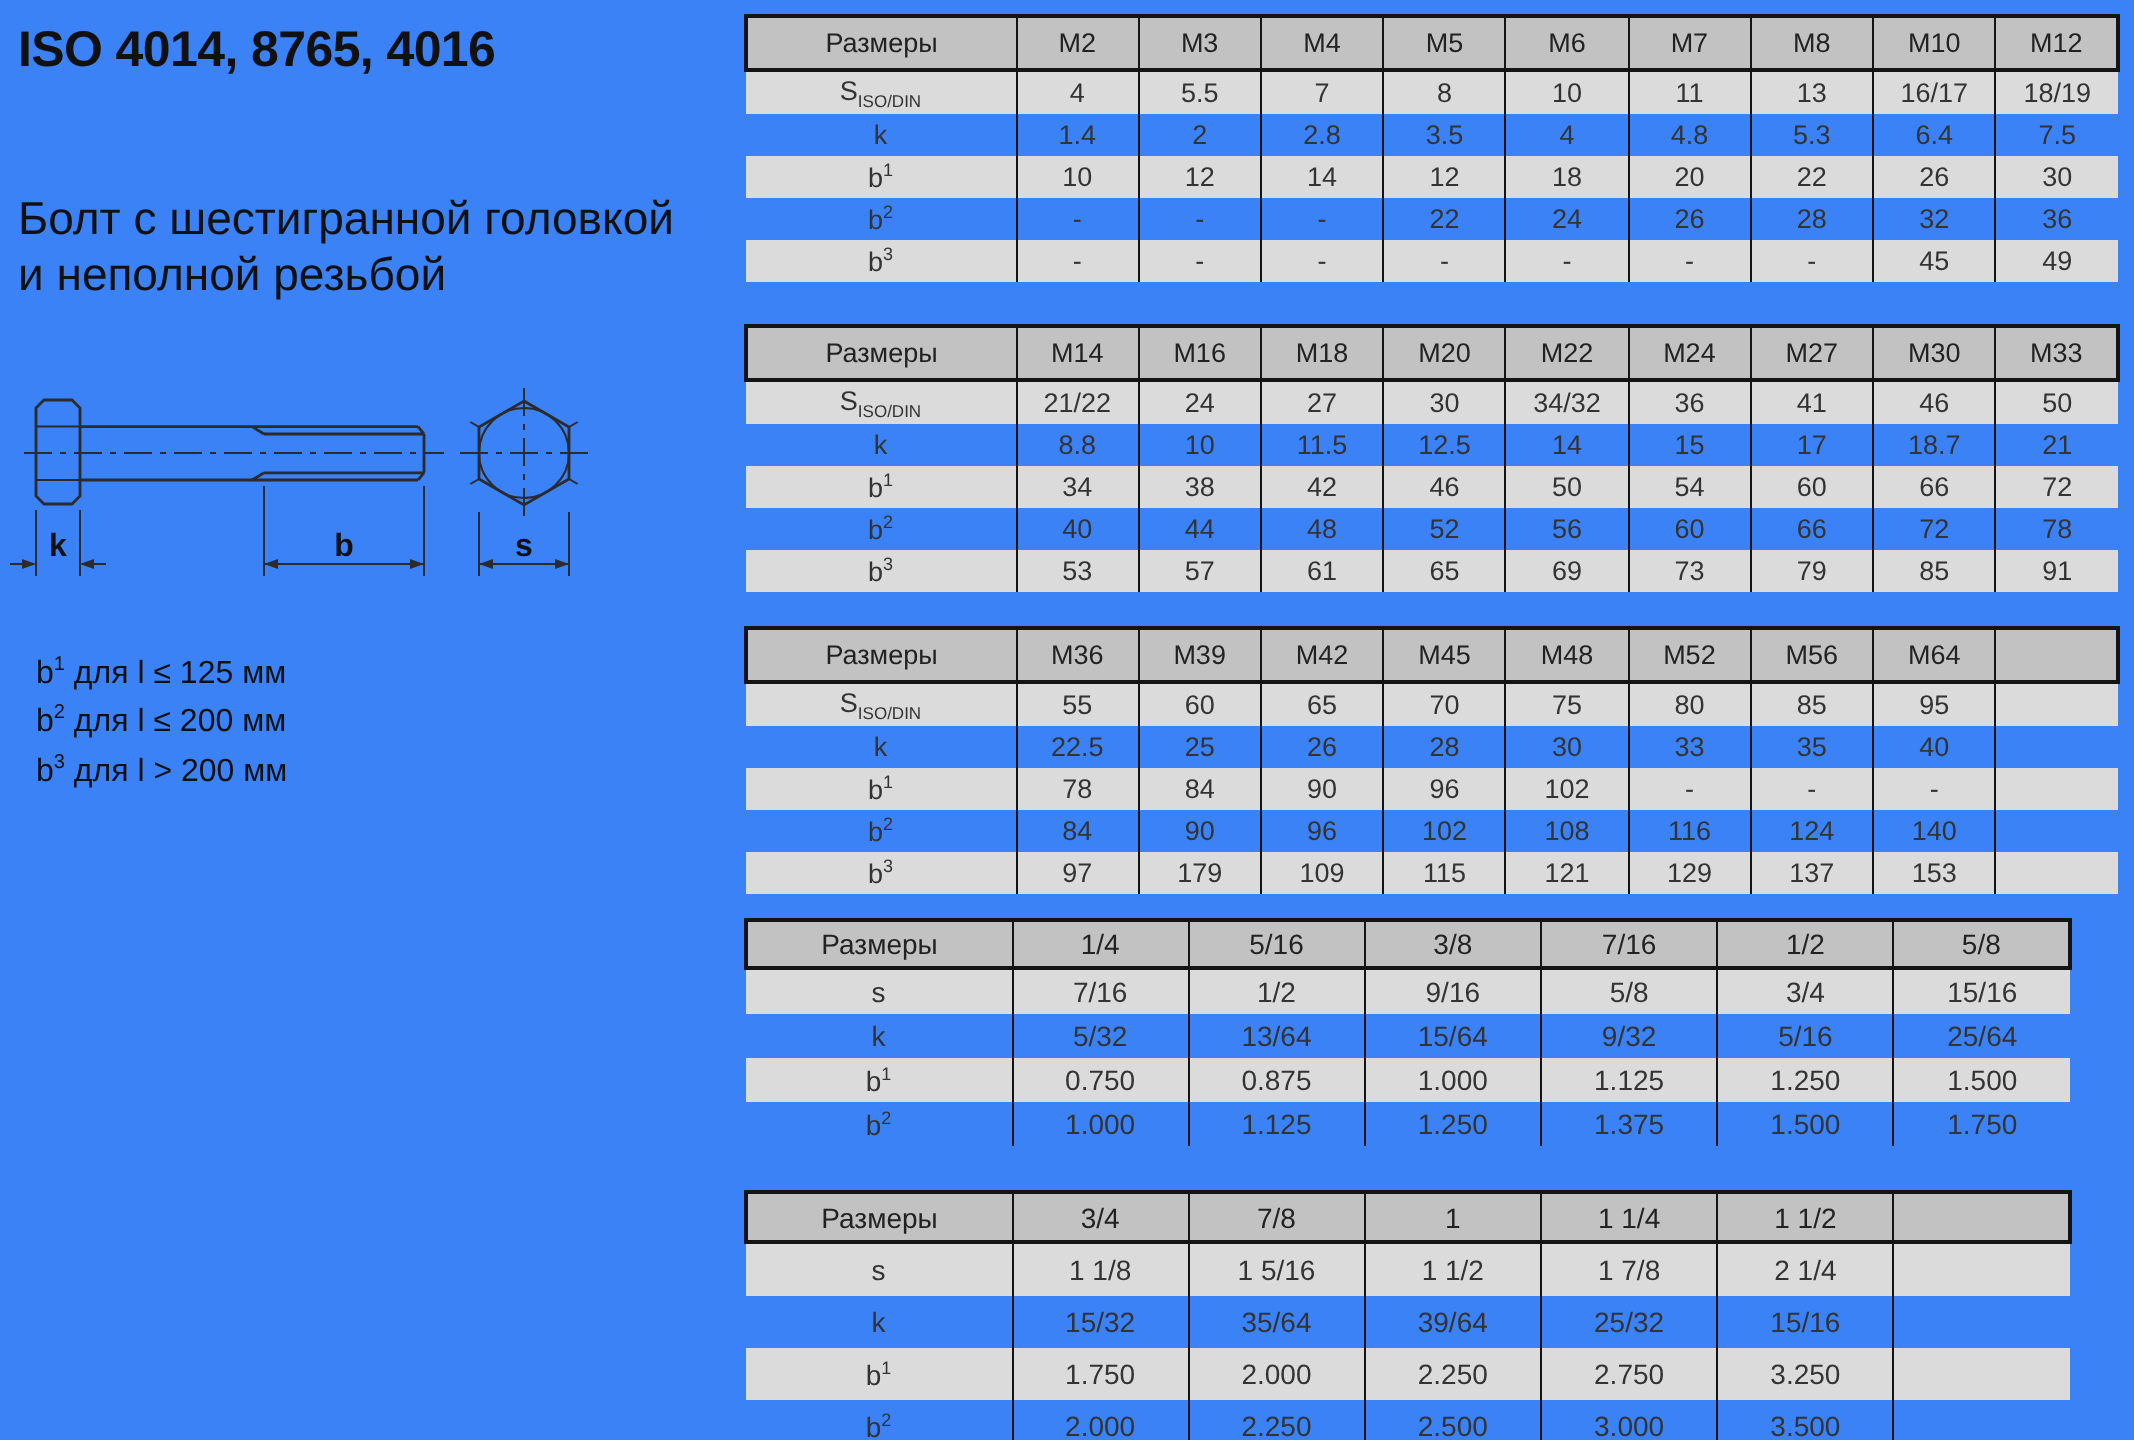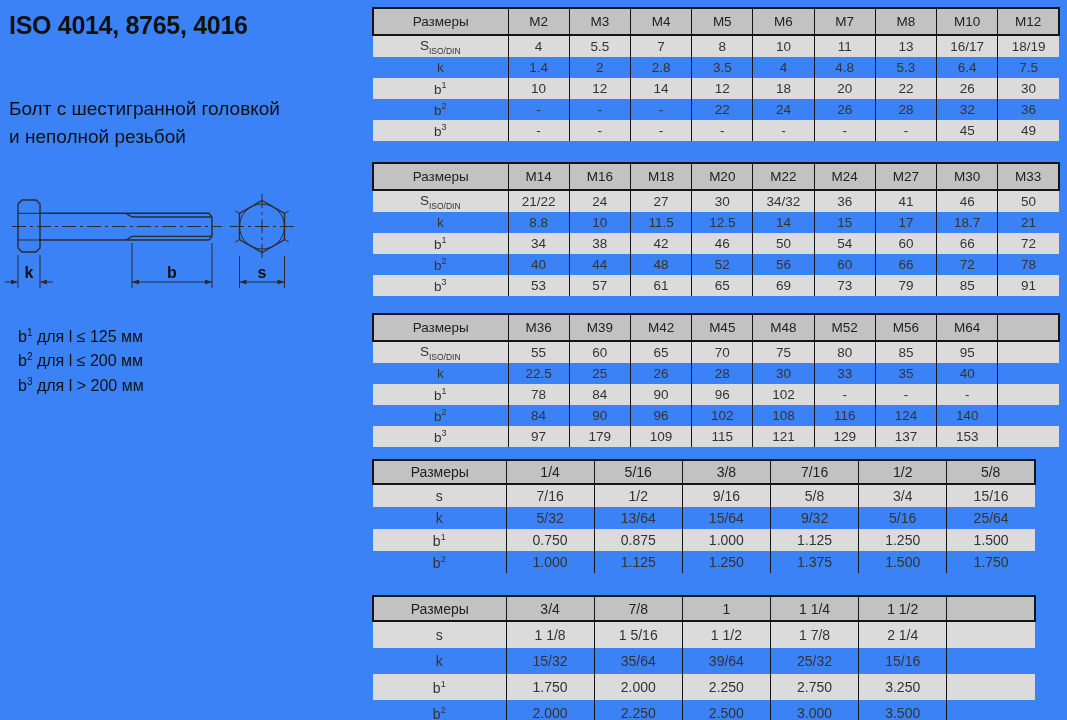--- a/index.html
+++ b/index.html
@@ -2,21 +2,21 @@
 <html style="--header-bg: #c2c2c2; --stripe-bg: #dbdbdb; --line: #141414; --cell-text: #333333;"><head>
 <meta charset="utf-8">
 <style>
   html,body{margin:0;padding:0;background:#fff;}
   #page{position:relative;width:1067px;height:720px;background:#3b82f6;overflow:hidden;
         font-family:"Liberation Sans",sans-serif;color:#222;}
 
   
   .title-block{position:absolute;left:9px;top:10px;font-weight:bold;font-size:25px;
                line-height:31px;letter-spacing:-0.3px;color:#111;}
-  .subtitle-block{position:absolute;left:9px;top:95px;font-size:19px;line-height:28px;color:#111;}
+  .subtitle-block{position:absolute;left:9px;top:95px;font-size:23px;line-height:28px;color:#111;}
   .drawing{position:absolute;left:0px;top:183px;}
   .footnotes{position:absolute;left:18px;top:323px;font-size:16px;line-height:20px;color:#111;}
   .footnotes sup{font-size:10px;}
 
   
   .tables-col{position:absolute;left:372px;top:7px;width:695px;}
   table{border-collapse:collapse;table-layout:fixed;color:var(--cell-text);}
   .t-metric{width:688px;font-size:13.5px;}
   .t-inch4,.t-inch5{width:664px;font-size:14px;}
   .t-metric .col-label{width:135px;}

